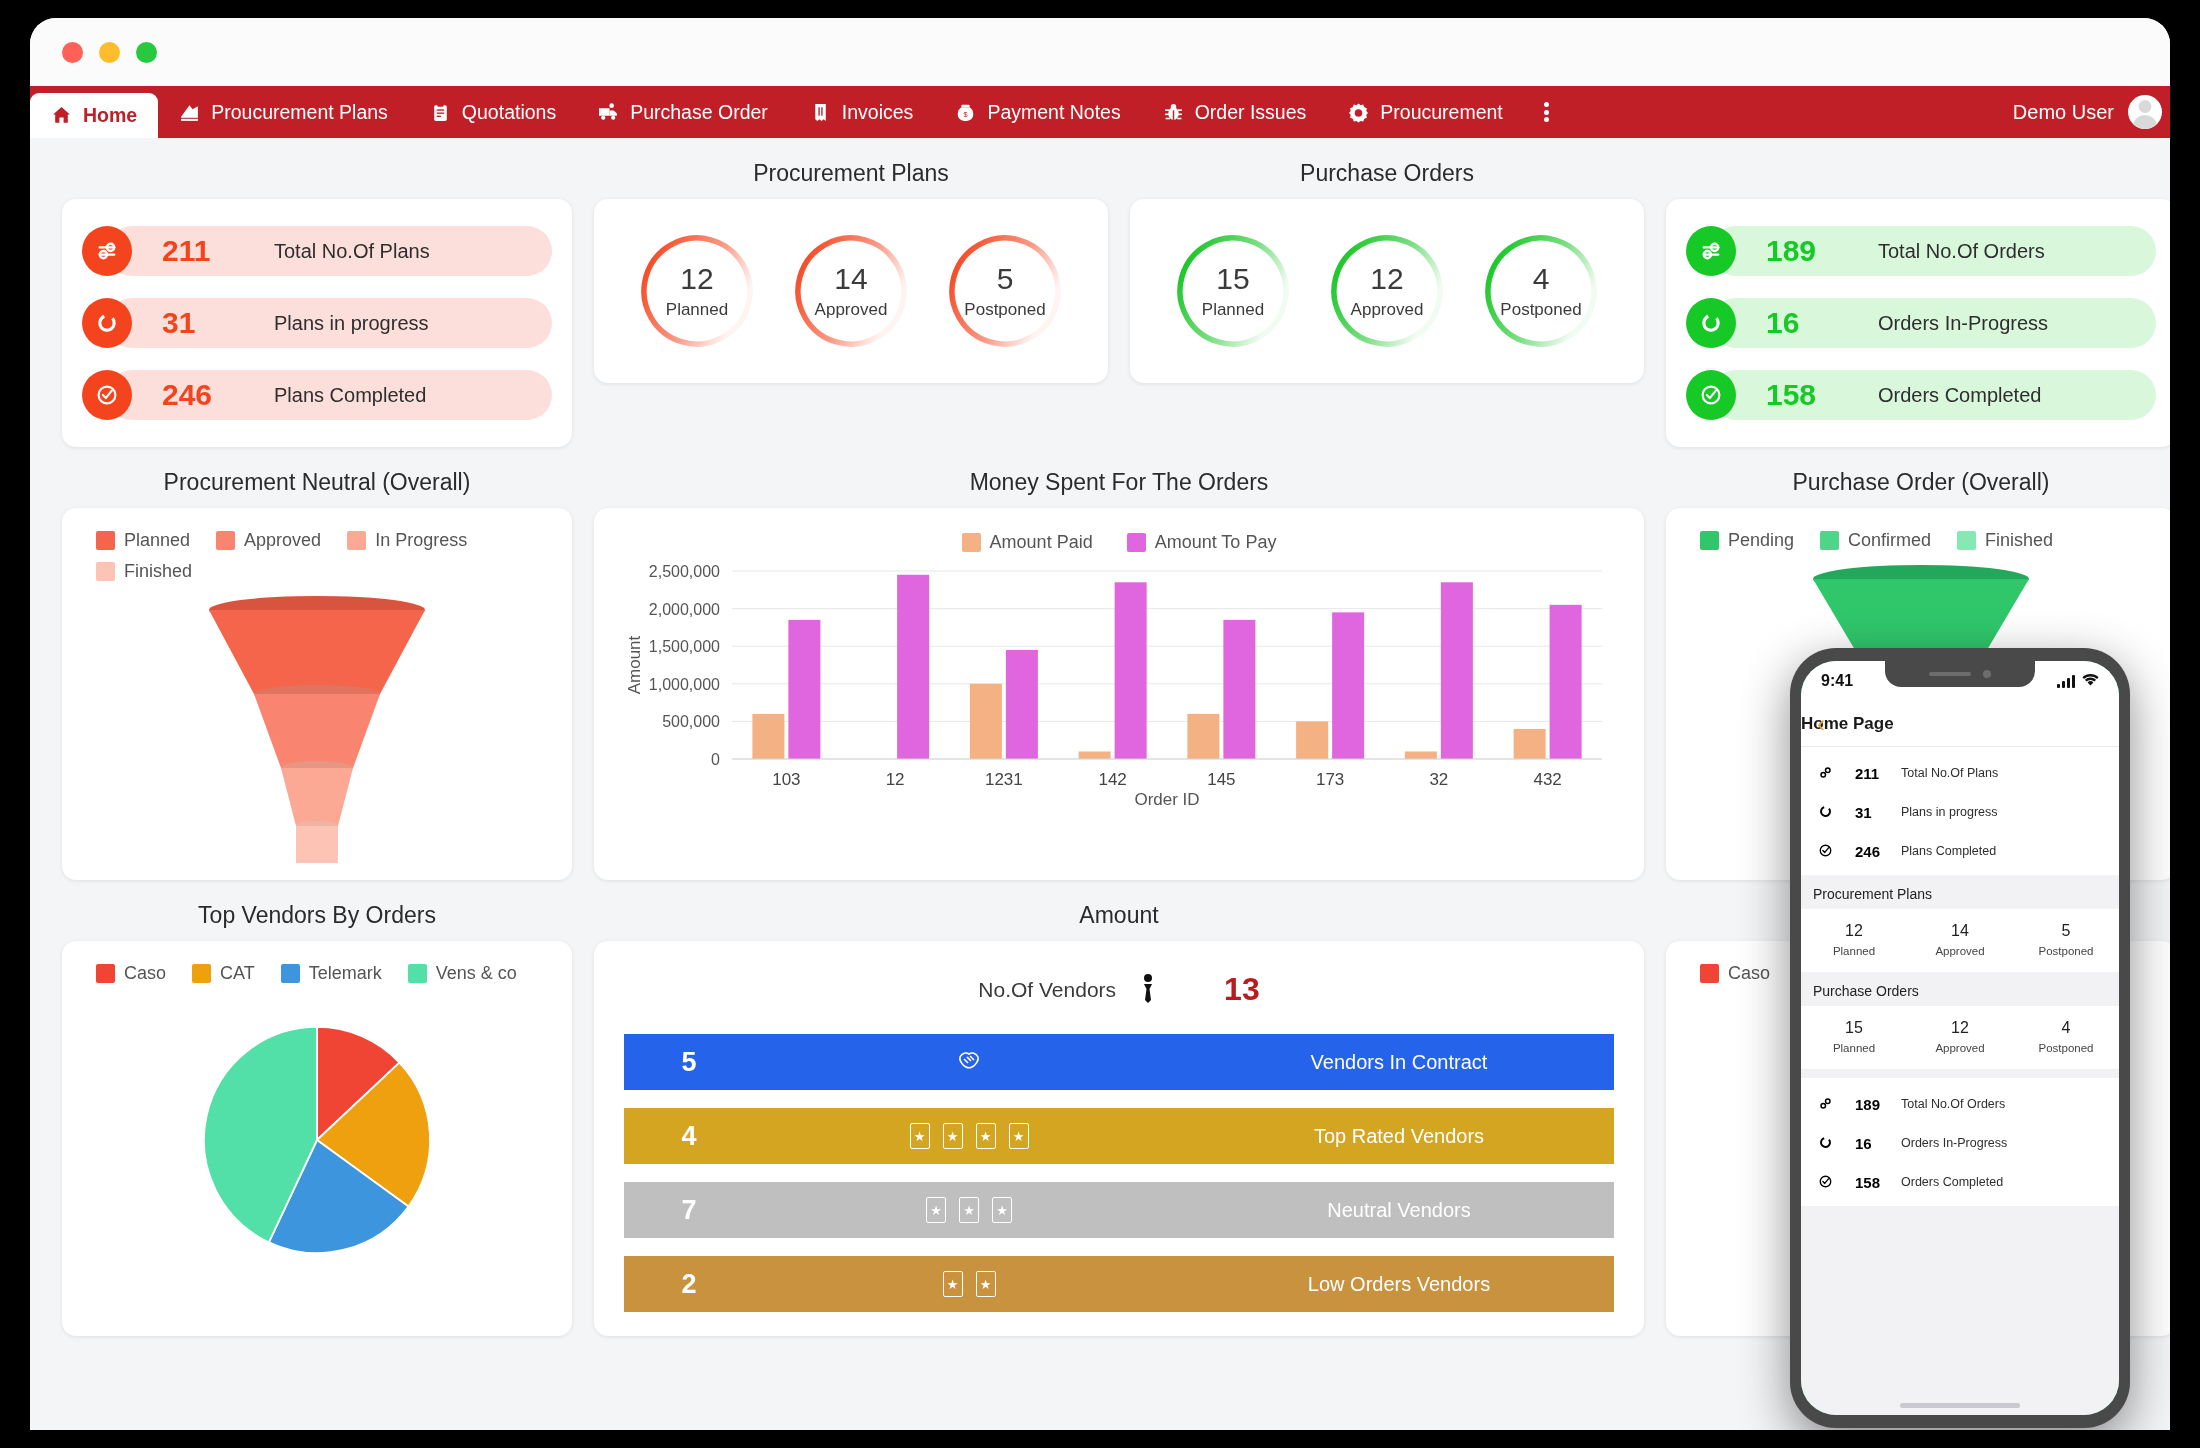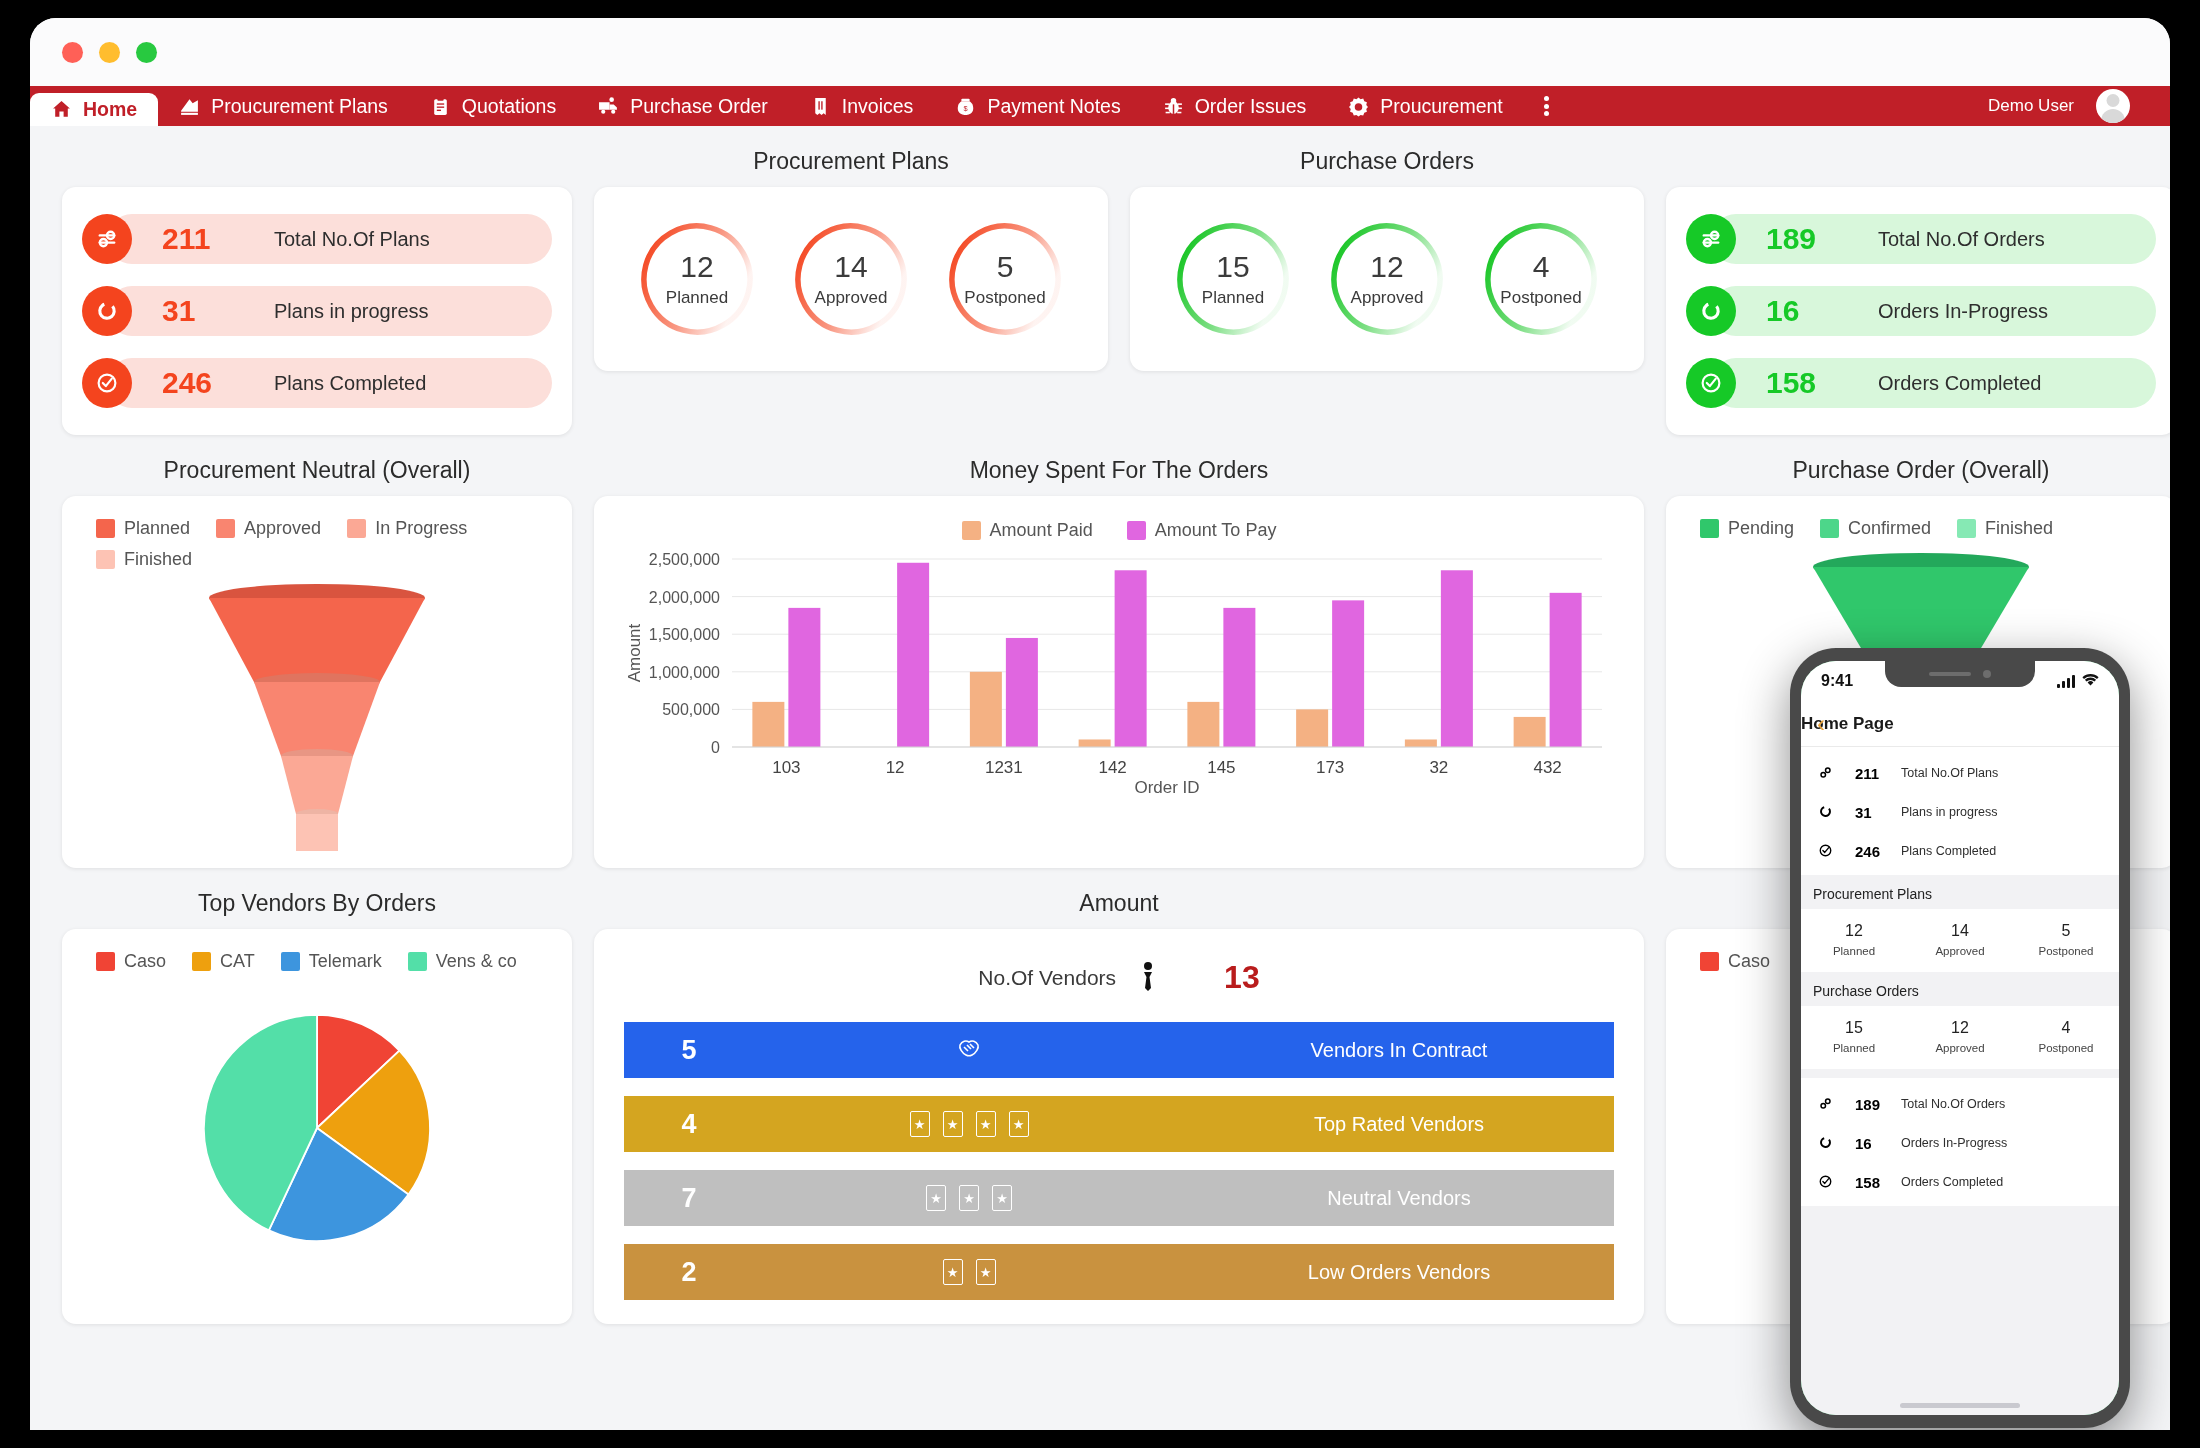--- a/index.html
+++ b/index.html
@@ -24,21 +24,21 @@
     height: 68px; background: #fbfbfc;
     display: flex; align-items: center; padding-left: 32px; gap: 16px;
   }
   .dot { width: 21px; height: 21px; border-radius: 50%; }
   .dot.r { background: #ff6057; }
   .dot.y { background: #ffbd2e; }
   .dot.g { background: #28c940; }
 
   
   .navbar {
-    height: 40px; background: #c01f28;
+    height: 52px; background: #c01f28;
     display: flex; align-items: stretch;
     position: relative;
   }
   .nav-item {
     display: flex; align-items: center; gap: 11px;
     padding: 0 21px; color: #ffffff;
     font-size: 19.5px; white-space: nowrap; cursor: pointer;
   }
   .nav-item.active {
     background: #ffffff; color: #c01f28;
@@ -47,22 +47,22 @@
   }
   .nav-item .ico { display: flex; align-items: center; }
   .nav-item svg { display: block; }
   .nav-kebab { padding: 0 20px; display: flex; align-items: center; cursor: pointer; }
   .nav-kebab i {
     display: block; width: 5px; height: 5px; border-radius: 50%;
     background: #fff; margin: 2.5px 0;
   }
   .nav-spacer { flex: 1; }
   .nav-user {
-    display: flex; align-items: center; gap: 22px; padding-right: 40px;
-    color: #fff; font-size: 17px;
+    display: flex; align-items: center; gap: 14px; padding-right: 8px;
+    color: #fff; font-size: 20px;
   }
   .avatar {
     width: 34px; height: 34px; border-radius: 50%; background: #ffffff;
     position: relative; overflow: hidden;
   }
   .avatar::before {
     content: ""; position: absolute; left: 50%; top: 5px; width: 13px; height: 13px;
     border-radius: 50%; background: #d9d9d9; transform: translateX(-50%);
   }
   .avatar::after {

